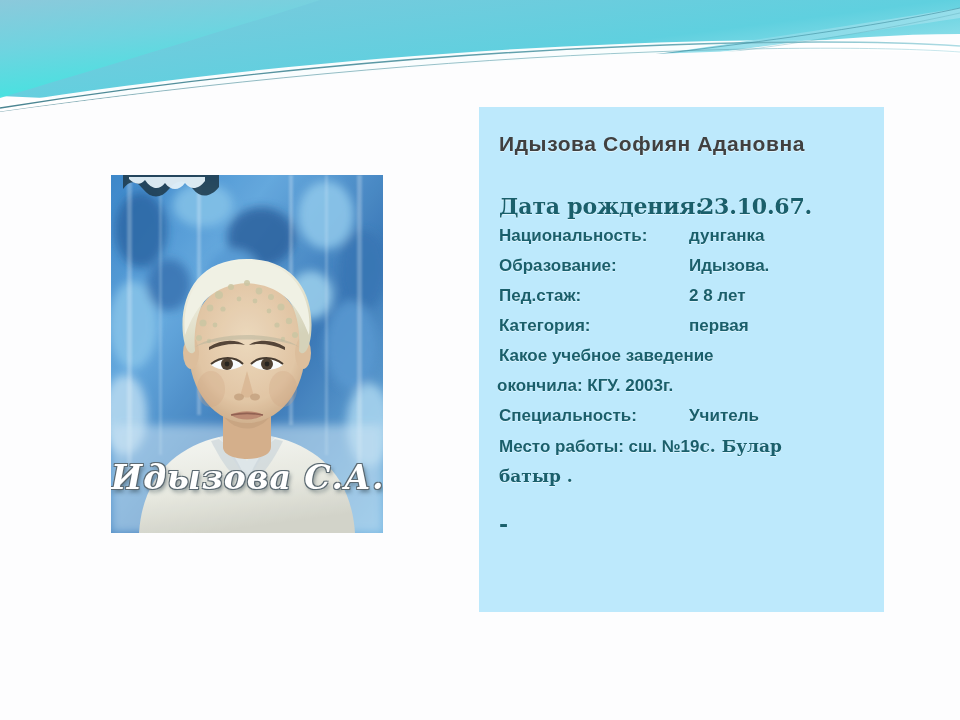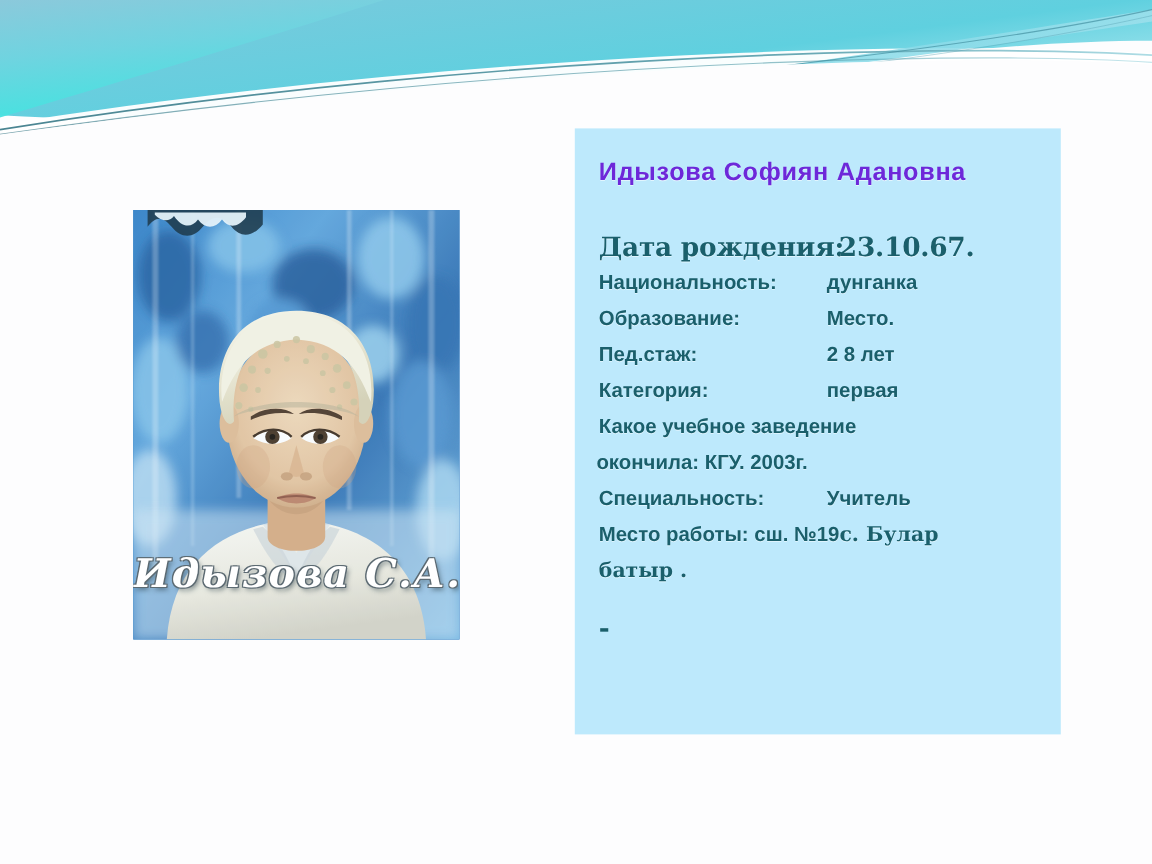--- a/index.html
+++ b/index.html
@@ -82,21 +82,21 @@
     width: 405px;
     height: 505px;
     background: #bde9fc;
   }
   #info-title {
     position: absolute;
     left: 20px;
     top: 25px;
     font-size: 21px;
     font-weight: bold;
-    color: #6d28d9;
+    color: #404040;
     letter-spacing: 0.6px;
     white-space: nowrap;
     text-shadow: 0 1px 0 rgba(255,255,255,0.55);
   }
   #info-lines {
     position: absolute;
     left: 2px;
     top: 84px;
     width: 403px;
   }
@@ -339,21 +339,21 @@
 
       <div class="info-line serif pad-l">
         <span class="lbl" style="width:200px">Дата  рождения:</span><span class="val">23.10.67.</span>
       </div>
 
       <div class="info-line sans pad-l">
         <span class="lbl" style="width:190px">Национальность:</span><span class="val">дунганка</span>
       </div>
 
       <div class="info-line sans pad-l">
-        <span class="lbl" style="width:190px"> Образование:</span><span class="val">Место.</span>
+        <span class="lbl" style="width:190px"> Образование:</span><span class="val">Идызова.</span>
       </div>
 
       <div class="info-line sans pad-l">
         <span class="lbl" style="width:190px">Пед.стаж:</span><span class="val">2 8 лет</span>
       </div>
 
       <div class="info-line sans pad-l">
         <span class="lbl" style="width:190px">Категория:</span><span class="val">первая</span>
       </div>
 

